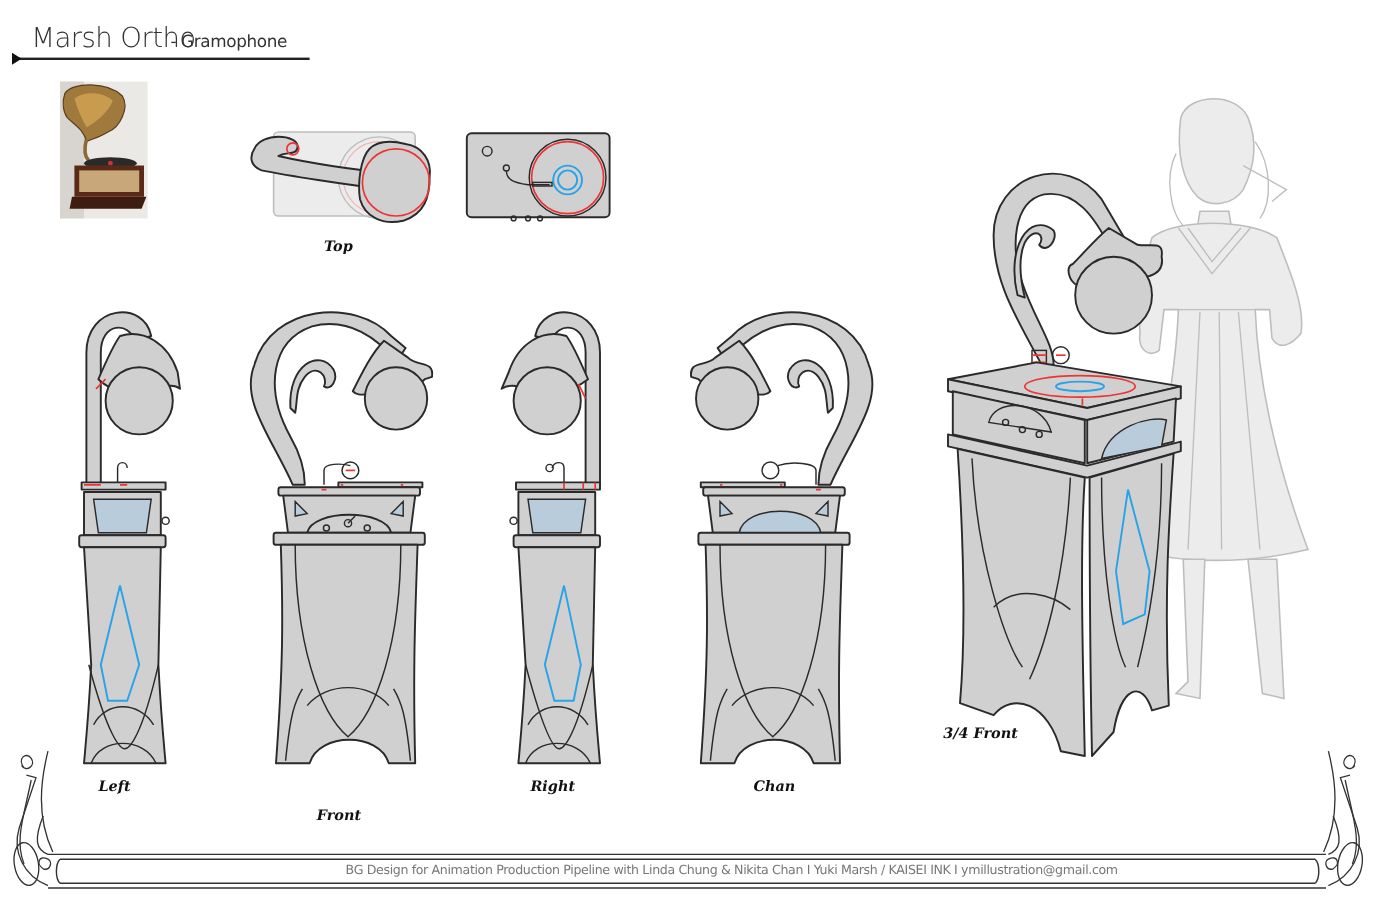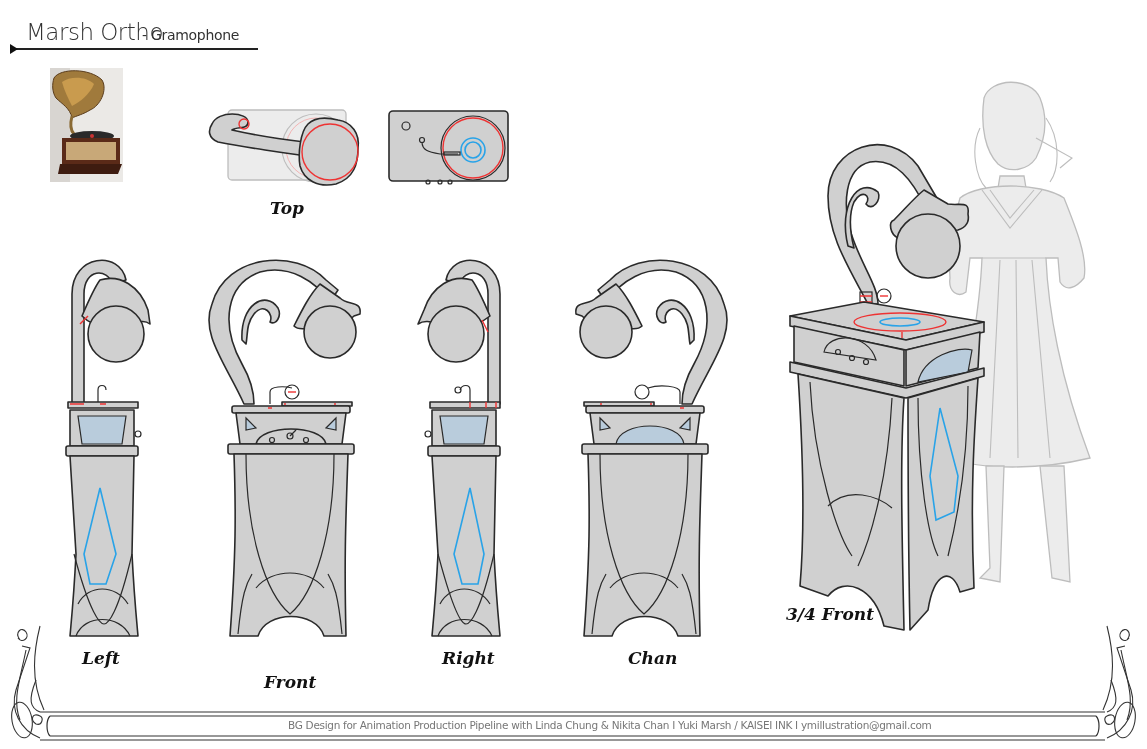--- a/index.html
+++ b/index.html
@@ -3,21 +3,21 @@
 <meta charset="utf-8">
 <style>
   html, body { margin:0; padding:0; background:#ffffff; }
   body { width:1147px; height:749px; position:relative; overflow:hidden; font-family:"DejaVu Sans", sans-serif; }
   .abs { position:absolute; }
   #title-wrap { left:10px; top:18px; width:250px; height:32px; }
   #title-main { position:absolute; left:16px; top:1px; font-family:"DejaVu Sans", sans-serif; font-weight:200; font-size:23px; color:#333; letter-spacing:-0.5px; }
   #title-sub { position:absolute; left:132px; top:9px; font-family:"DejaVu Sans", sans-serif; font-size:14px; color:#333; letter-spacing:-0.3px; }
   #title-rule { position:absolute; left:4px; top:30px; width:244px; height:1.5px; background:#222; }
   #title-arrow { position:absolute; left:0px; top:26px; width:0; height:0; border-top:5px solid transparent; border-bottom:5px solid transparent; border-left:8px solid #111; }
-  .view-label { font-family:"DejaVu Serif", serif; font-style:italic; font-weight:bold; font-size:17px; color:#111;text-align:right; }
+  .view-label { font-family:"DejaVu Serif", serif; font-style:italic; font-weight:bold; font-size:12px; color:#111;text-align:right; }
   #footer-text { left:244px; top:719px; width:660px; font-family:"DejaVu Sans", sans-serif; font-size:10.5px; color:#777; letter-spacing:-0.3px; white-space:nowrap;margin-left:44px; }
   svg { position:absolute; overflow:visible; }
   .ink { stroke:#2a2a2a; stroke-width:1.6; fill:#d0d0d0; stroke-linejoin:round; }
   .ink2 { stroke:#2a2a2a; stroke-width:1.2; fill:none; }
   .red { stroke:#e33; stroke-width:1.4; fill:none; }
   .blue { stroke:#29a3e8; stroke-width:1.6; fill:none; }
   .speaker { fill:#b9ccdc; stroke:#2a2a2a; stroke-width:1.2; }
   .sketch { stroke:#bdbdbd; stroke-width:1.3; fill:#ececec; }
   .sketch2 { stroke:#bdbdbd; stroke-width:1.1; fill:none; }
 </style>

